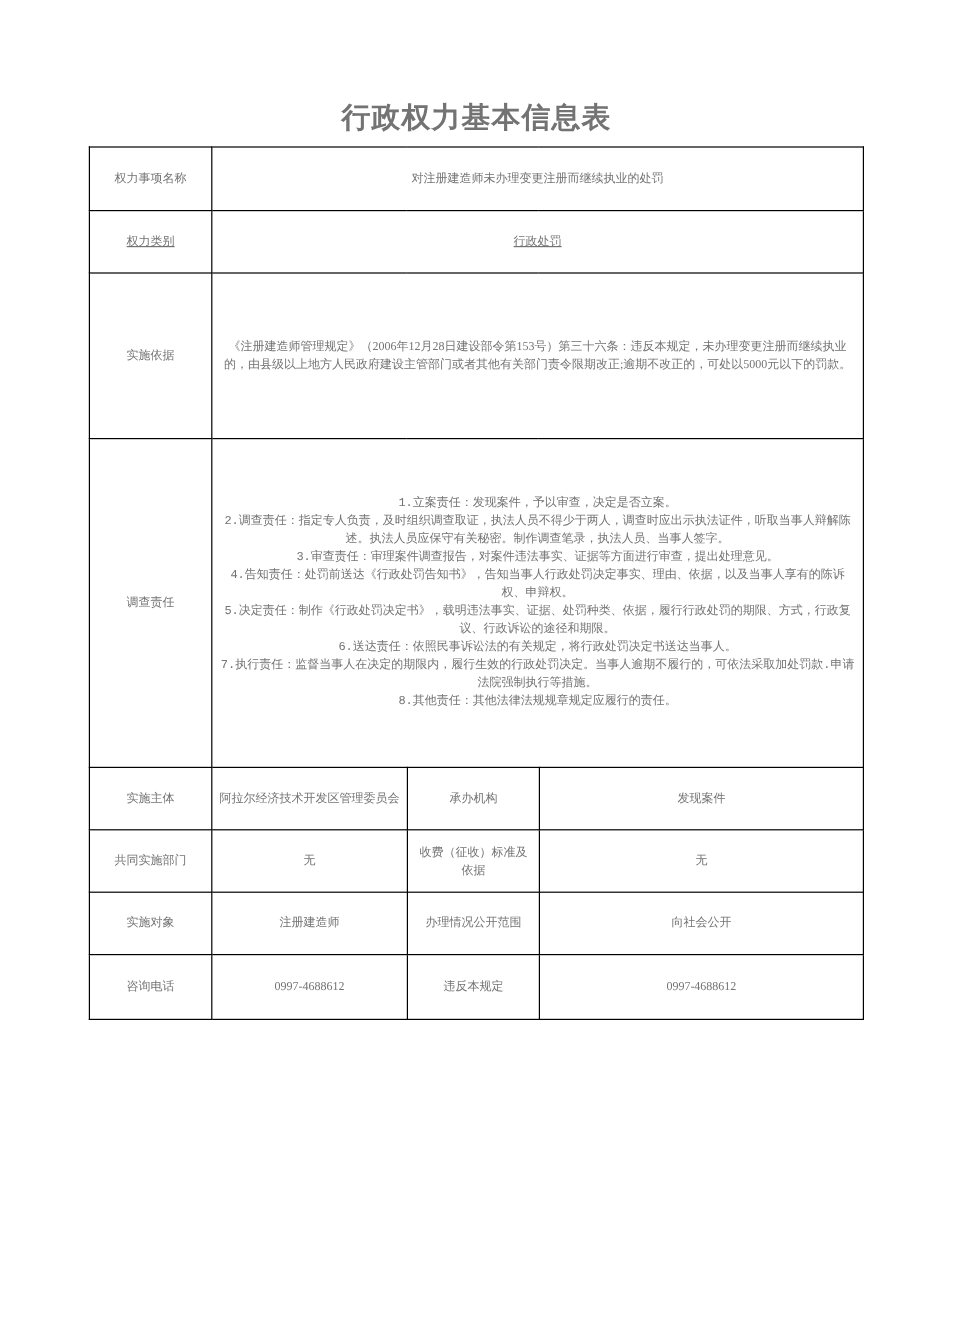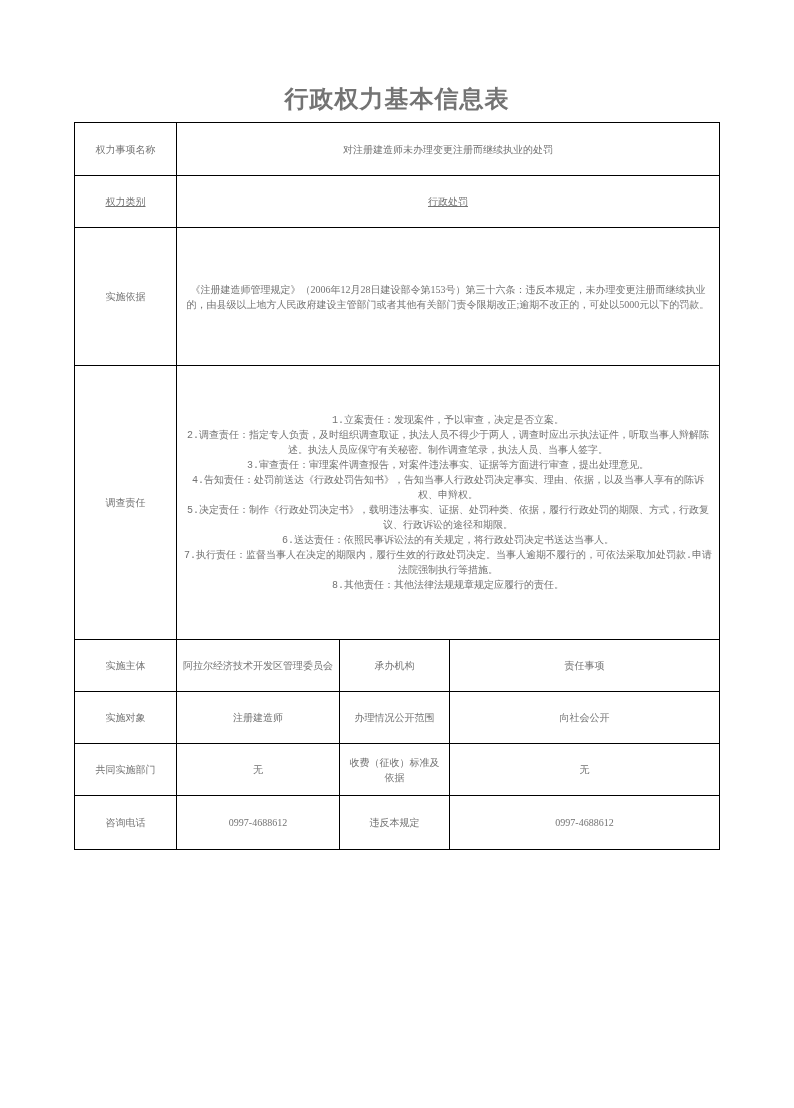--- a/index.html
+++ b/index.html
@@ -100,35 +100,35 @@
 5.决定责任：制作《行政处罚决定书》，载明违法事实、证据、处罚种类、依据，履行行政处罚的期限、方式，行政复议、行政诉讼的途径和期限。
 6.送达责任：依照民事诉讼法的有关规定，将行政处罚决定书送达当事人。
 7.执行责任：监督当事人在决定的期限内，履行生效的行政处罚决定。当事人逾期不履行的，可依法采取加处罚款.申请法院强制执行等措施。
 8.其他责任：其他法律法规规章规定应履行的责任。</td>
       </tr>
 
       <tr class="r-mid">
         <td class="lbl">实施主体</td>
         <td>阿拉尔经济技术开发区管理委员会</td>
         <td class="lbl">承办机构</td>
-        <td>责任事项</td>
+        <td>发现案件</td>
+      </tr>
+
+      <tr class="r-mid">
+        <td class="lbl">共同实施部门</td>
+        <td>无</td>
+        <td class="lbl">收费（征收）标准及依据</td>
+        <td>无</td>
       </tr>
 
       <tr class="r-mid">
         <td class="lbl">实施对象</td>
         <td>注册建造师</td>
         <td class="lbl">办理情况公开范围</td>
         <td>向社会公开</td>
-      </tr>
-
-      <tr class="r-mid">
-        <td class="lbl">共同实施部门</td>
-        <td>无</td>
-        <td class="lbl">收费（征收）标准及依据</td>
-        <td>无</td>
       </tr>
 
 
       <tr class="r-phone">
         <td class="lbl">咨询电话</td>
         <td>0997-4688612</td>
         <td class="lbl">违反本规定</td>
         <td>0997-4688612</td>
       </tr>
 

